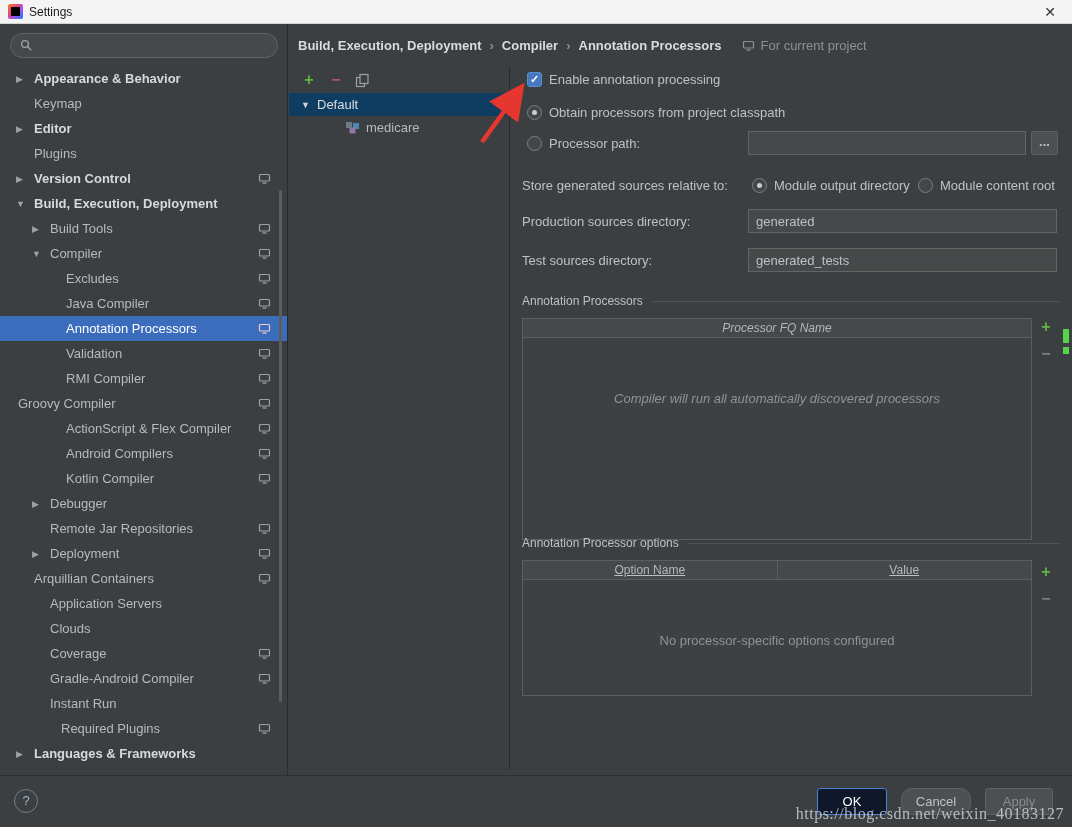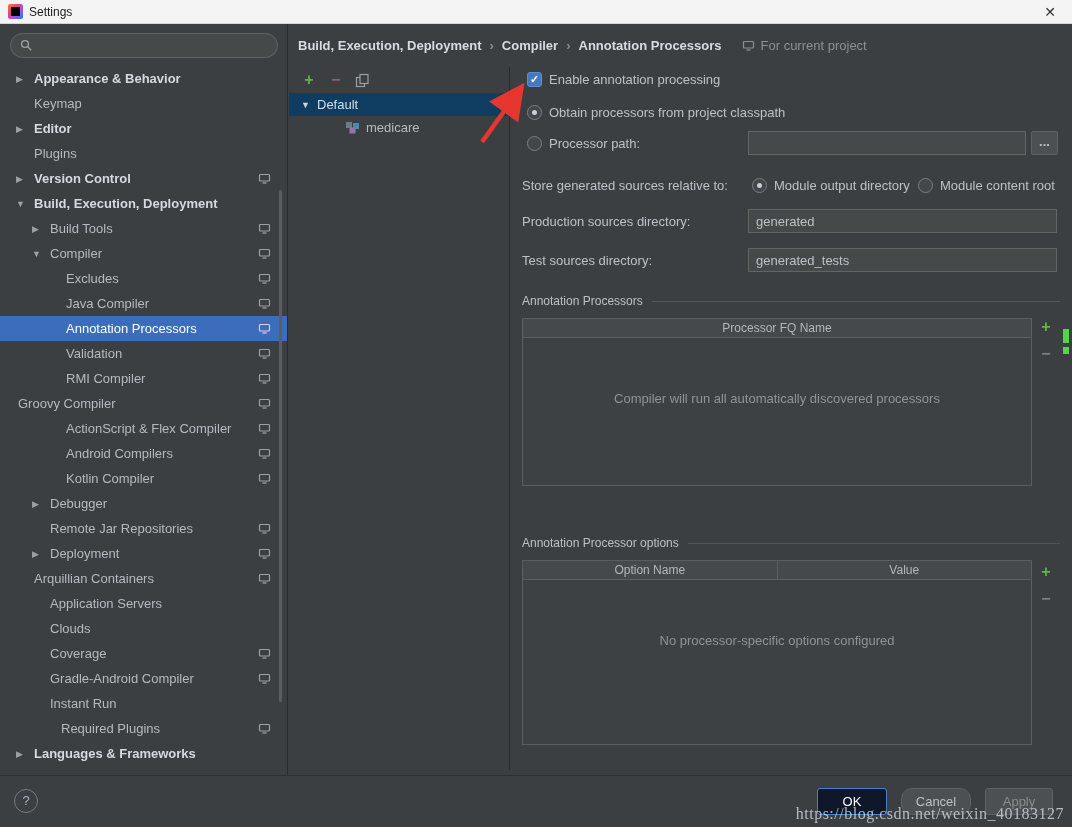--- a/index.html
+++ b/index.html
@@ -429,34 +429,34 @@
 
   <div class="row" style="left:11px; top:183px;">
     <span>Test sources directory:</span>
   </div>
   <input class="field" style="left: 237px; top: 181px; width: 309px;" readonly="" value="generated_tests">
 
   <div class="group" style="left:11px; top:227px;">
     <span class="gt">Annotation Processors</span>
     <span class="gl"></span>
   </div>
-  <div class="tbl" style="left:11px; top:251px; height:168px;">
+  <div class="tbl" style="left:11px; top:251px; height:222px;font-style:italic;">
     <div class="tbl-head">
       <span class="hc">Processor FQ Name</span>
     </div>
     <div class="empty-msg">Compiler will run all automatically discovered processors</div>
   </div>
   <span class="side-btn sb-add" style="left:527px; top:252px;">+</span>
   <span class="side-btn sb-remove" style="left:527px; top:279px;">−</span>
 
   <div class="group" style="left:11px; top:469px;">
     <span class="gt">Annotation Processor options</span>
     <span class="gl"></span>
   </div>
-  <div class="tbl" style="left:11px; top:493px; height:185px;">
+  <div class="tbl" style="left:11px; top:493px; height:136px;text-decoration:underline;">
     <div class="tbl-head">
       <span class="hc">Option Name</span>
       <span class="hc">Value</span>
     </div>
     <div class="empty-msg">No processor-specific options configured</div>
   </div>
   <span class="side-btn sb-add" style="left:527px; top:497px;">+</span>
   <span class="side-btn sb-remove" style="left:527px; top:524px;">−</span>
 </div>
 

